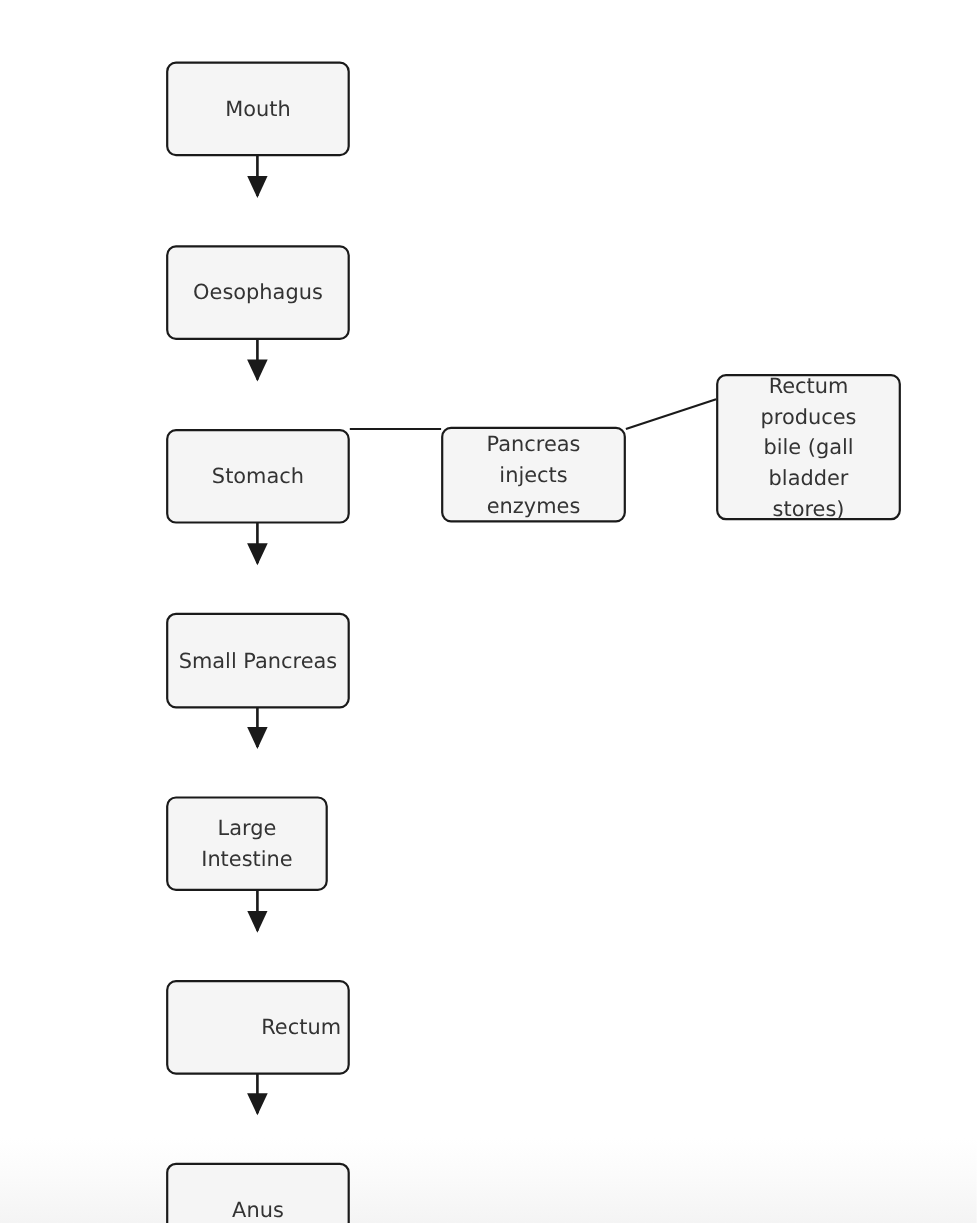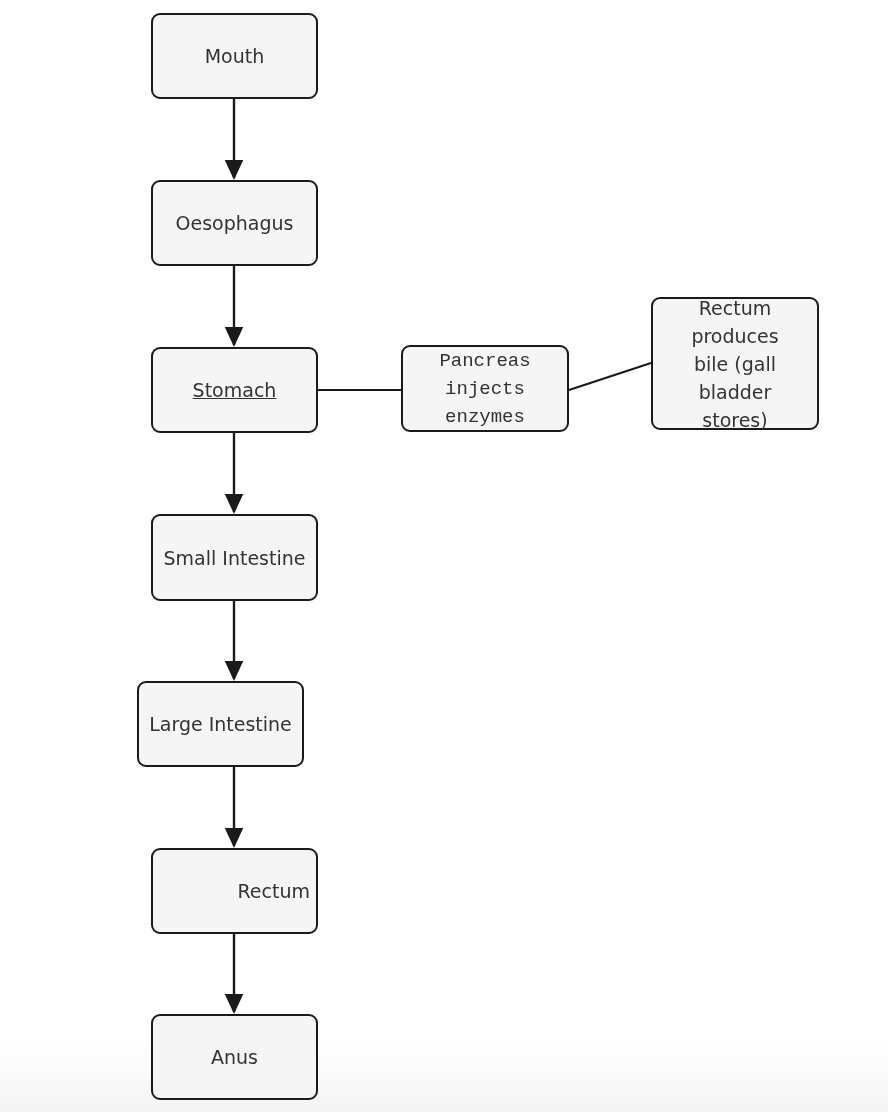--- a/index.html
+++ b/index.html
@@ -35,20 +35,21 @@
     border-radius: 9px;
     display: flex;
     align-items: center;
     justify-content: center;
     text-align: center;
     color: #333333;
     font-size: 19px;
     line-height: 28px;
     padding: 2px 6px;
     white-space: pre-line;
+    margin-top: 43px;
   }
   .node-label {
     display: block;
     width: 100%;
   }
 </style>
 </head>
 <body>
 
 <div id="canvas">
@@ -65,26 +66,26 @@
         <line x1="234" y1="601" x2="234" y2="679" stroke="#1a1a1a" stroke-width="2.4" marker-end="url(#arrowhead)"></line>
         <line x1="234" y1="767" x2="234" y2="846" stroke="#1a1a1a" stroke-width="2.4" marker-end="url(#arrowhead)"></line>
         <line x1="234" y1="934" x2="234" y2="1012" stroke="#1a1a1a" stroke-width="2.4" marker-end="url(#arrowhead)"></line>
         <line x1="318" y1="390" x2="401" y2="390" stroke="#1a1a1a" stroke-width="2"></line>
         <line x1="569" y1="390" x2="651" y2="363" stroke="#1a1a1a" stroke-width="2"></line>
       </g>
   </svg>
   <div id="nodes-group">
       <div class="node" style="left: 151px; top: 13px; width: 167px; height: 86px;"><span class="node-label">Mouth</span></div>
       <div class="node" style="left: 151px; top: 180px; width: 167px; height: 86px; justify-content: center;"><span class="node-label">Oesophagus</span></div>
-      <div class="node" style="left: 151px; top: 347px; width: 167px; height: 86px; text-decoration: underline;"><span class="node-label">Stomach</span></div>
-      <div class="node" style="left: 151px; top: 514px; width: 167px; height: 87px;"><span class="node-label">Small Intestine</span></div>
-      <div class="node" style="left: 137px; top: 681px; width: 167px; height: 86px;"><span class="node-label">Large Intestine</span></div>
+      <div class="node" style="left: 151px; top: 347px; width: 167px; height: 86px;"><span class="node-label">Stomach</span></div>
+      <div class="node" style="left: 151px; top: 514px; width: 167px; height: 87px;"><span class="node-label">Small Pancreas</span></div>
+      <div class="node" style="left: 151px; top: 681px; width: 147px; height: 86px;"><span class="node-label">Large Intestine</span></div>
       <div class="node" style="left: 151px; top: 848px; width: 167px; height: 86px; text-align: right;"><span class="node-label">Rectum</span></div>
       <div class="node" style="left: 151px; top: 1014px; width: 167px; height: 86px;"><span class="node-label">Anus</span></div>
-      <div class="node" style="left: 401px; top: 345px; width: 168px; height: 87px; font-family: Liberation Mono, monospace;"><span class="node-label">Pancreas
+      <div class="node" style="left: 401px; top: 345px; width: 168px; height: 87px;"><span class="node-label">Pancreas
 injects
 enzymes</span></div>
       <div class="node" style="left: 651px; top: 297px; width: 168px; height: 133px;"><span class="node-label">Rectum produces
 bile (gall
 bladder
 stores)</span></div>
     </div>
 </div>
 
 </body></html>

